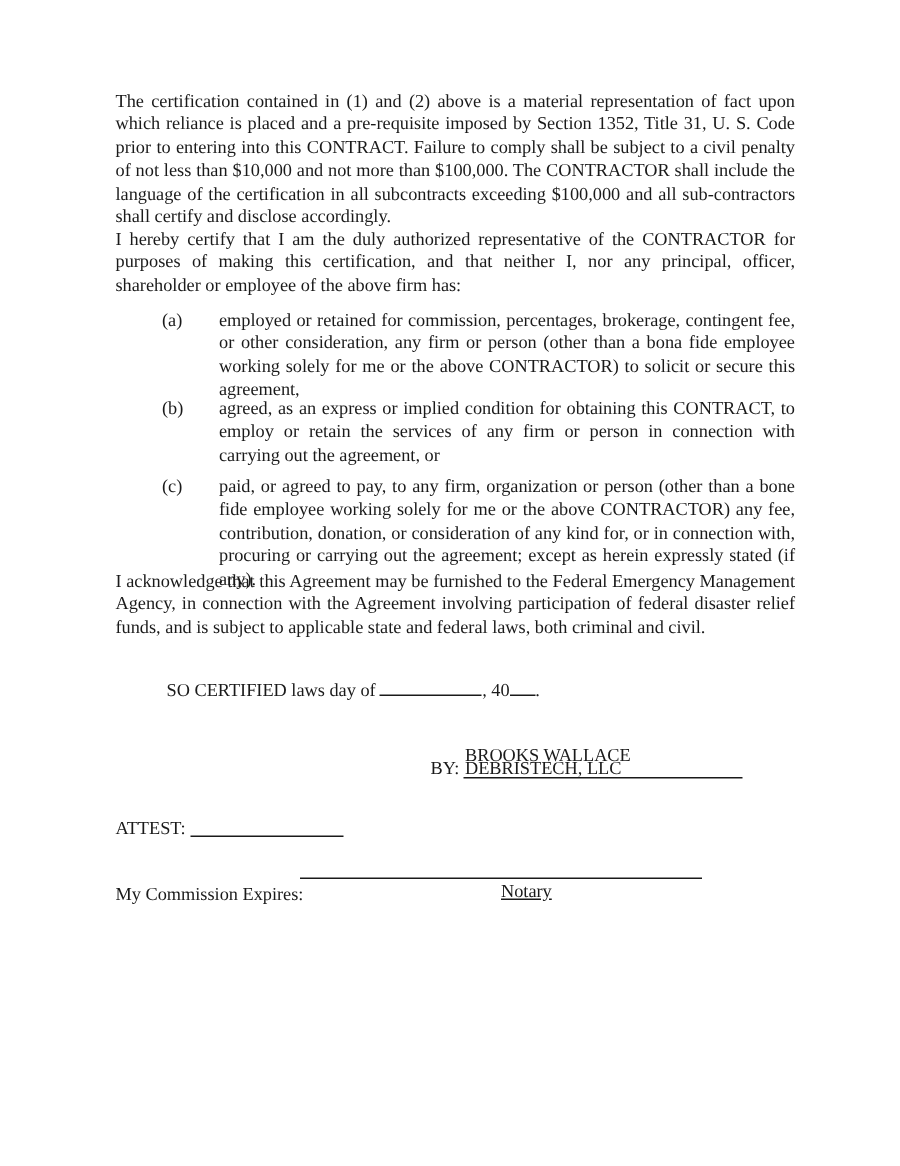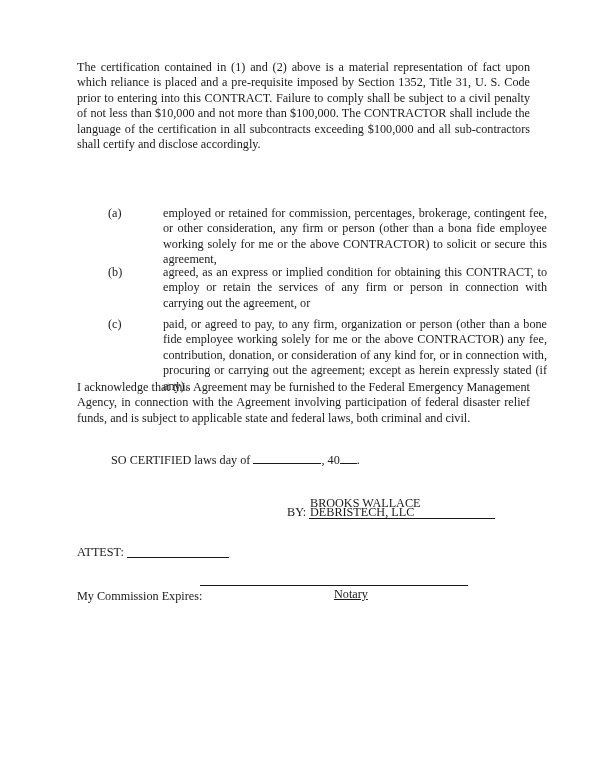--- a/index.html
+++ b/index.html
@@ -34,21 +34,21 @@
       left: 108px;
       width: 422px;
     }
     .item .label {
       position: absolute;
       left: 0; top: 0;
       width: 36px;
     }
     .item .text {
       position: absolute;
-      left: 55px;
+      left: 38px;
       width: 384px;
       text-align: justify;
       margin: 0;
     }
     .line-abs {
       position: absolute;
       white-space: nowrap;
     }
     .blank {
       display: inline-block;
@@ -62,20 +62,21 @@
       height: 0;
     }
   </style>
 </head>
 <body>
 
 <div class="page">
 
   <p class="para" style="top:60px;">The certification contained in (1) and (2) above is a material representation of fact upon which reliance is placed and a pre-requisite imposed by Section 1352, Title 31, U. S. Code prior to entering into this CONTRACT. Failure to comply shall be subject to a civil penalty of not less than $10,000 and not more than $100,000. The CONTRACTOR shall include the language of the certification in all subcontracts exceeding $100,000 and all sub-contractors shall certify and disclose accordingly.</p>
 
+  <p class="para" style="top:152px;">I hereby certify that I am the duly authorized representative of the CONTRACTOR for purposes of making this certification, and that neither I, nor any principal, officer, shareholder or employee of the above firm has:</p>
 
   <div class="item" style="top:206px;">
     <span class="label">(a)</span>
     <p class="text">employed or retained for commission, percentages, brokerage, contingent fee, or other consideration, any firm or person (other than a bona fide employee working solely for me or the above CONTRACTOR) to solicit or secure this agreement,</p>
   </div>
 
   <div class="item" style="top:265px;">
     <span class="label">(b)</span>
     <p class="text">agreed, as an express or implied condition for obtaining this CONTRACT, to employ or retain the services of any firm or person in connection with carrying out the agreement, or</p>
   </div>

